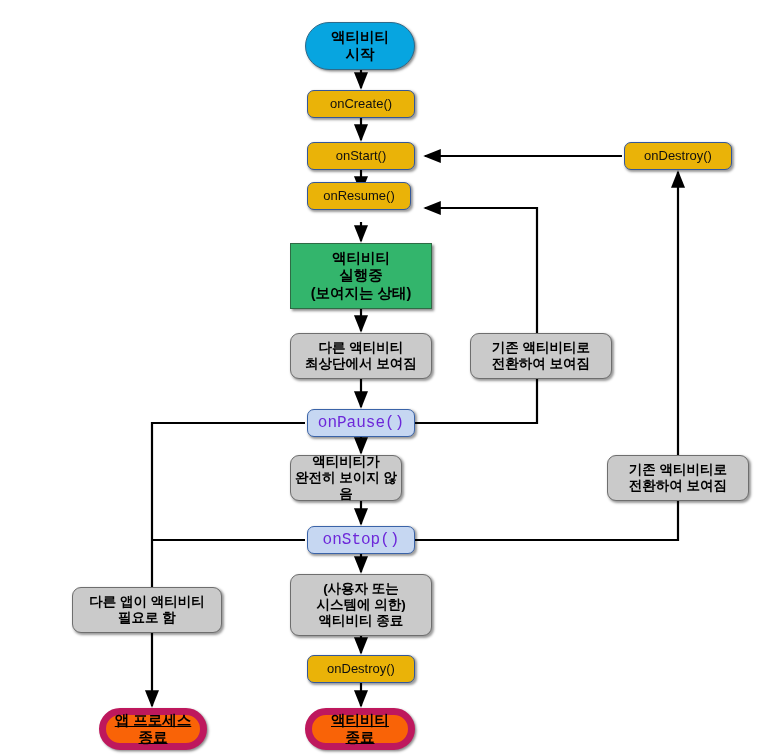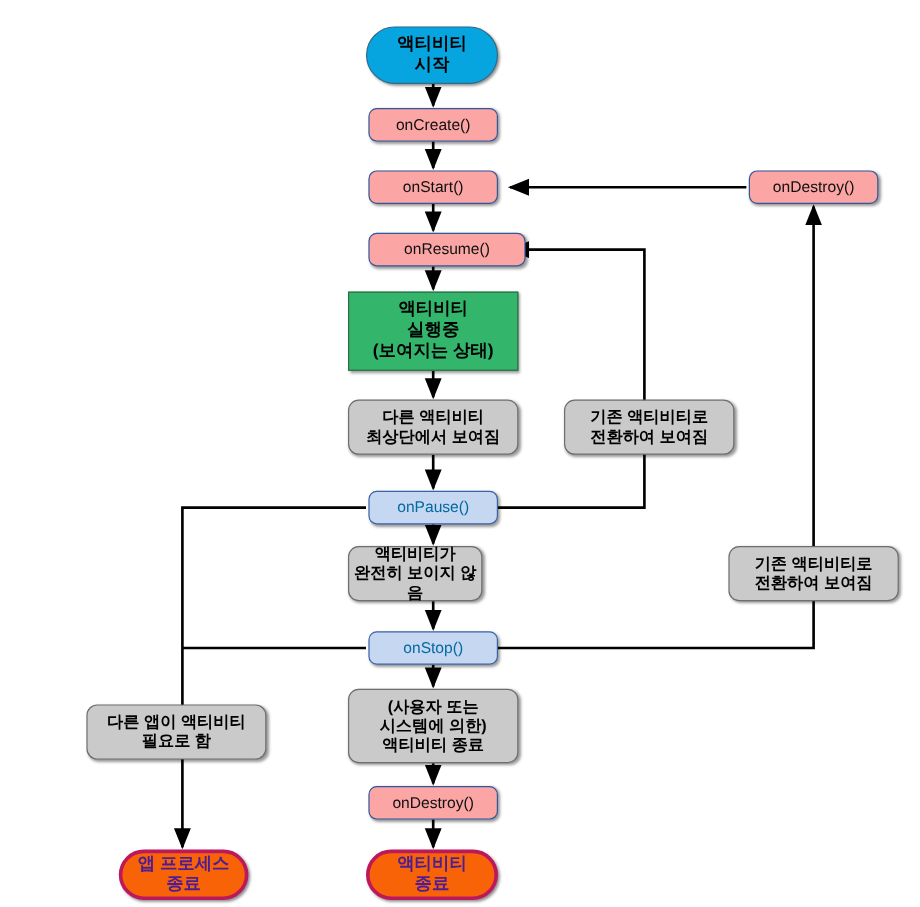--- a/index.html
+++ b/index.html
@@ -40,42 +40,44 @@
     background: #07A5E0;
     border: 1px solid #2f6a8a;
     border-radius: 24px;
     color: #000000;
     font-size: 14.5px;
     font-weight: bold;
     box-shadow: 1.5px 1.5px 2.5px rgba(0,0,0,0.45);
   }
   .node-end {
     background: #F96307;
-    border: 3px solid #be185d;
+    border: 7px solid #be185d;
     border-radius: 22px;
-    color: #4c1d95;
+    color: #000000;
     font-size: 14.5px;
     font-weight: bold;
     box-shadow: 1.5px 1.5px 2.5px rgba(0,0,0,0.45);
+    text-decoration: underline;
   }
   .node-callback {
-    background: #fca5a5;
+    background: #eab308;
     border: 1.5px solid #33579B;
     border-radius: 7px;
     color: #101010;
     font-size: 13px;
     box-shadow: 1.5px 1.5px 2.5px rgba(0,0,0,0.4);
   }
   .node-callback-alt {
     background: #C6D7F2;
     border: 1.5px solid #3A63A8;
     border-radius: 7px;
-    color: #0369a1;
-    font-size: 13px;
+    color: #6d28d9;
+    font-size: 16px;
     box-shadow: 1.5px 1.5px 2.5px rgba(0,0,0,0.4);
+    font-family: Liberation Mono, monospace;
   }
   .node-running {
     background: #33B56C;
     border: 1.5px solid #2f6b45;
     color: #000000;
     font-size: 14.5px;
     font-weight: bold;
     border-radius: 0px;
     box-shadow: 1.5px 1.5px 2.5px rgba(0,0,0,0.45);
   }
@@ -118,21 +120,21 @@
         <path d="M 305 423 L 152 423 L 152 706" fill="none" stroke="#000000" stroke-width="2.2" stroke-linejoin="miter" stroke-linecap="butt" marker-end="url(#arrowhead)"></path>
         <path d="M 305 540 L 152 540" fill="none" stroke="#000000" stroke-width="2.2" stroke-linejoin="miter" stroke-linecap="butt"></path>
       </g>
   </svg>
 
   <div id="node-layer">
       <div class="node node-start" style="left: 305px; top: 22px; width: 110px; height: 48px;">액티비티
 시작</div>
       <div class="node node-callback" style="left: 307px; top: 90px; width: 108px; height: 28px;">onCreate()</div>
       <div class="node node-callback" style="left: 307px; top: 142px; width: 108px; height: 28px;">onStart()</div>
-      <div class="node node-callback" style="left: 307px; top: 194px; width: 131px; height: 28px;">onResume()</div>
+      <div class="node node-callback" style="left: 307px; top: 182px; width: 104px; height: 28px;">onResume()</div>
       <div class="node node-running" style="left: 290px; top: 243px; width: 142px; height: 66px;">액티비티
 실행중
 (보여지는 상태)</div>
       <div class="node node-state" style="left: 290px; top: 333px; width: 142px; height: 46px;">다른 액티비티
 최상단에서 보여짐</div>
       <div class="node node-state" style="left: 470px; top: 333px; width: 142px; height: 46px;">기존 액티비티로
 전환하여 보여짐</div>
       <div class="node node-callback-alt" style="left: 307px; top: 409px; width: 108px; height: 28px;">onPause()</div>
       <div class="node node-state" style="left: 290px; top: 455px; width: 112px; height: 46px;">액티비티가
 완전히 보이지 않음</div>

